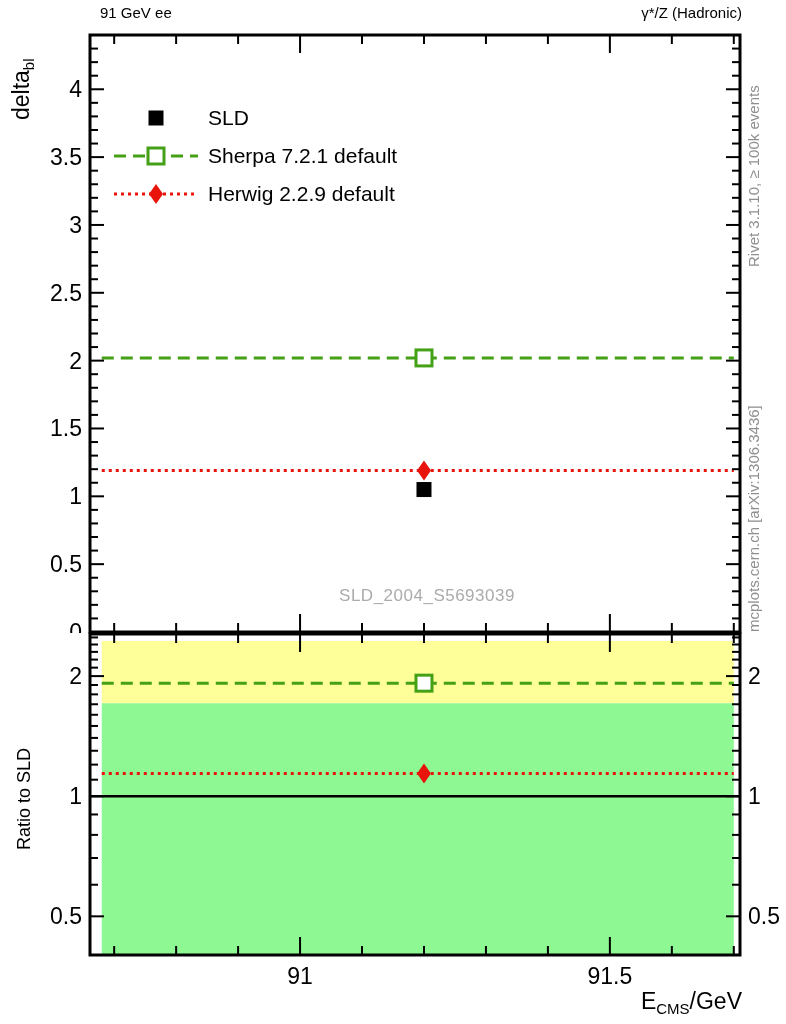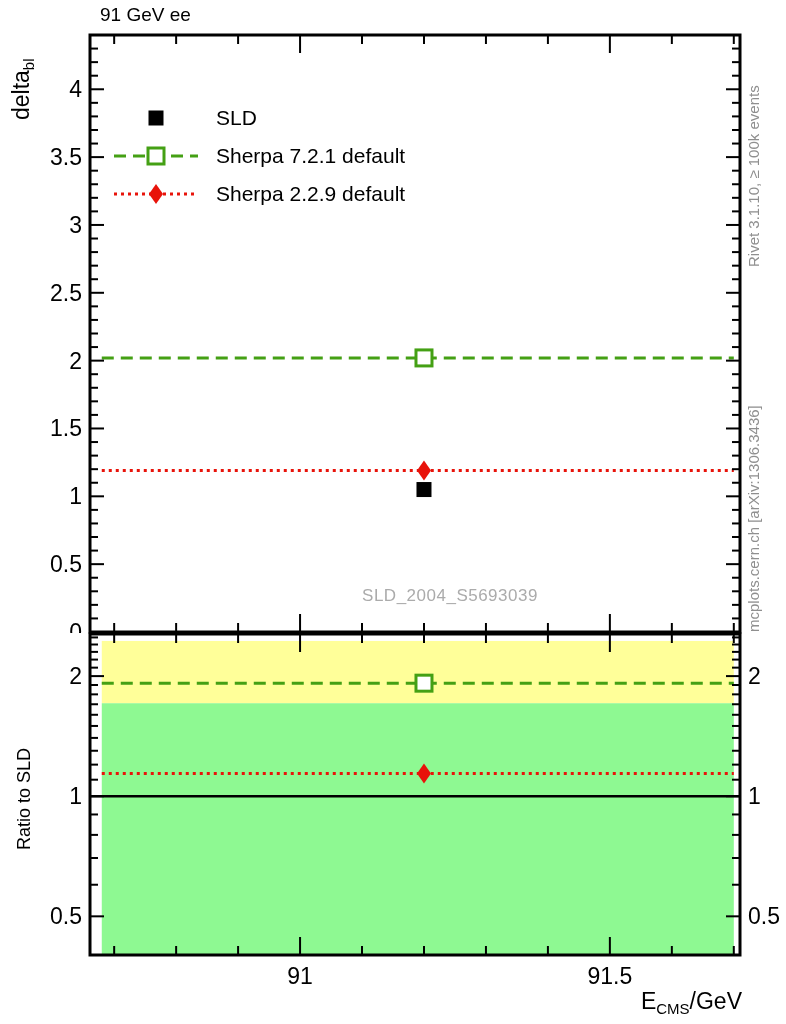--- a/index.html
+++ b/index.html
@@ -1,31 +1,31 @@
 <!DOCTYPE html>
 <html><head>
 <meta charset="utf-8">
 <style>
   html,body{margin:0;padding:0;background:#fff;}
   #app{position:relative;width:786px;height:1024px;background:#fff;
        font-family:"Liberation Sans", sans-serif;color:#000;overflow:hidden;}
   #plot{position:absolute;left:0;top:0;}
   .abs{position:absolute;white-space:nowrap;}
-  .title{font-size:19px;text-align:right;}
+  .title{font-size:15px;text-align:right;}
   .rot{transform:rotate(-90deg);transform-origin:left top;}
   .ylabel{font-size:23px;}
   .ylabel sub, .xlabel sub{font-size:15px;vertical-align:-5px;}
   .ratiolabel{font-size:18px;}
   .note{font-size:15px;color:#8f8f8f;}
   .watermark{font-size:17px;color:#ababab;letter-spacing:.5px;width:270px;text-align:center;}
   .xlabel{font-size:23px;}
   .legend{left:112px;top:99px;}
   .legend-item{display:flex;align-items:center;height:38px;}
   .legend-sample{width:88px;height:26px;display:inline-block;}
-  .legend-text{margin-left:16px;font-size:21px;}
+  .legend-text{margin-left:8px;font-size:21px;}
 </style>
 </head>
 <body>
 
 <div id="app">
   <svg id="plot" width="786" height="1024">
       <defs>
         <clipPath id="clipMain">
           <rect x="0" y="0" width="786" height="633"></rect>
         </clipPath>
@@ -233,31 +233,32 @@
       <text x="748" y="924.3314105221707" font-size="23" font-family="&quot;Liberation Sans&quot;, sans-serif" fill="#000" text-anchor="start">0.5</text>
       <text x="82" y="804.2158005709522" font-size="23" font-family="&quot;Liberation Sans&quot;, sans-serif" fill="#000" text-anchor="end">1</text>
       <text x="748" y="804.2158005709522" font-size="23" font-family="&quot;Liberation Sans&quot;, sans-serif" fill="#000" text-anchor="start">1</text>
       <text x="82" y="684.1001906197336" font-size="23" font-family="&quot;Liberation Sans&quot;, sans-serif" fill="#000" text-anchor="end">2</text>
       <text x="748" y="684.1001906197336" font-size="23" font-family="&quot;Liberation Sans&quot;, sans-serif" fill="#000" text-anchor="start">2</text>
       <text x="300.0571973307919" y="984" font-size="23" font-family="&quot;Liberation Sans&quot;, sans-serif" fill="#000" text-anchor="middle">91</text>
       <text x="609.8760724499552" y="984" font-size="23" font-family="&quot;Liberation Sans&quot;, sans-serif" fill="#000" text-anchor="middle">91.5</text>
     </svg>
 
   <div class="abs title" style="left:100px;top:4px;">91 GeV ee</div>
+  <div class="abs title" style="right:44px;top:4px;">γ*/Z (Hadronic)</div>
 
   <div class="abs rot ylabel" style="left:8px;top:120px;">
     <span>delta</span><sub>bl</sub>
   </div>
 
   <div class="abs rot ratiolabel" style="left:14px;top:850px;">Ratio to SLD</div>
 
   <div class="abs rot note" style="left:745px;top:267px;">Rivet 3.1.10, ≥ 100k events</div>
   <div class="abs rot note" style="left:745px;top:632px;">mcplots.cern.ch [arXiv:1306.3436]</div>
 
-  <div class="abs watermark" style="left:315px;top:586px;">SLD_2004_S5693039</div>
+  <div class="abs watermark" style="left:292px;top:586px;">SLD_2004_S5693039</div>
 
   <div class="abs xlabel" style="right:44px;top:988px;text-align:center;">
     <span>E</span><sub>CMS</sub><span>/GeV</span>
   </div>
 
   <div class="abs legend">
     <div class="legend-item">
       <span class="legend-sample"><svg width="88" height="26">
             <rect x="36.5" y="5.5" width="15" height="15" fill="#000000"></rect>
           </svg></span>
@@ -268,16 +269,16 @@
             <line x1="2" x2="86" y1="13" y2="13" stroke="#44a014" stroke-width="3" stroke-dasharray="12,7"></line>
             <rect x="36" y="5" width="16" height="16" fill="#fff" stroke="#44a014" stroke-width="3"></rect>
           </svg></span>
       <span class="legend-text">Sherpa 7.2.1 default</span>
     </div>
     <div class="legend-item">
       <span class="legend-sample"><svg width="88" height="26">
             <line x1="2" x2="86" y1="13" y2="13" stroke="#e8130a" stroke-width="3" stroke-dasharray="3,4"></line>
             <path d="M44 3 L51 13 L44 23 L37 13 Z" fill="#e8130a"></path>
           </svg></span>
-      <span class="legend-text">Sherpa 2.2.9 default</span>
+      <span class="legend-text">Herwig 2.2.9 default</span>
     </div>
   </div>
 </div>
 
 </body></html>

